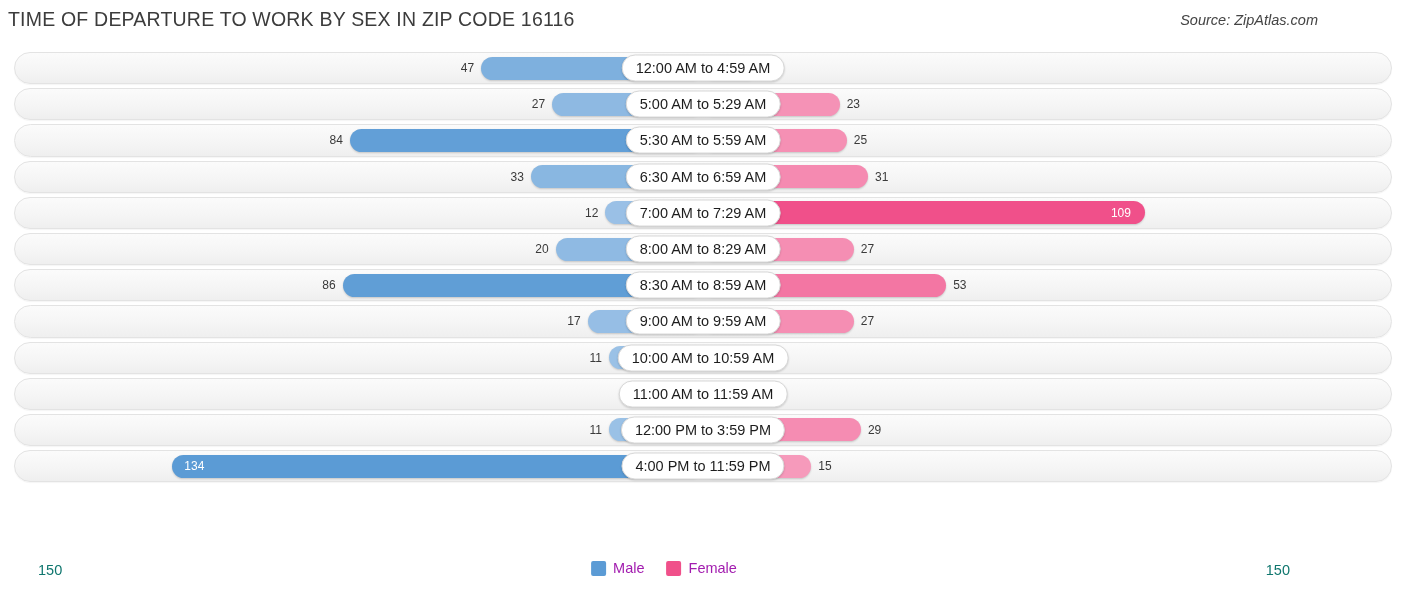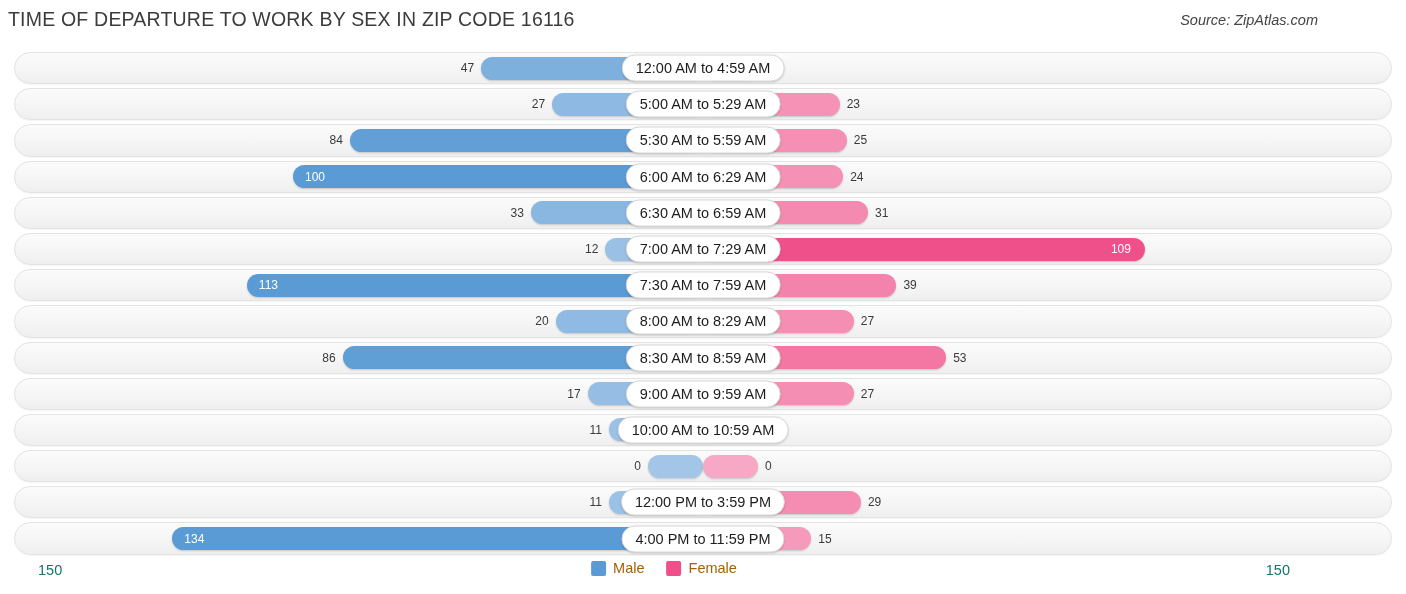--- a/index.html
+++ b/index.html
@@ -123,21 +123,21 @@
     top: 0;
     display: flex;
     align-items: center;
     gap: 22px;
   }
   .legend-item {
     display: flex;
     align-items: center;
     gap: 7px;
     font-size: 14.5px;
-    color: #a16207;
+    color: #a21caf;
   }
   .swatch {
     width: 15px; height: 15px;
     border-radius: 2px;
     display: inline-block;
   }
 </style>
 </head>
 <body>
 
@@ -175,60 +175,40 @@
           <div class="bar male" style="width: 353.2px; background: rgb(98, 159, 215);"></div>
           <div class="vlabel" style="right: calc(50% + 360.2px);">84</div>
           <div class="bar female" style="width: 143.75px; background: rgb(245, 144, 180);"></div>
           <div class="vlabel" style="left: calc(50% + 150.75px);">25</div>
           <div class="pill">5:30 AM to 5:59 AM</div>
         </div>
       </div>
       <div class="row">
         <div class="track"></div>
         <div class="barwrap">
-          <div class="bar male" style="width: 410px; background: rgb(91, 155, 213);"></div>
-          <div class="vlabel inside" style="right: calc(50% + 398px); transform: translate(100%, -50%);">100</div>
-          <div class="bar female" style="width: 140.2px; background: rgb(245, 145, 181);"></div>
-          <div class="vlabel" style="left: calc(50% + 147.2px);">24</div>
-          <div class="pill">6:00 AM to 6:29 AM</div>
-        </div>
-      </div>
-      <div class="row">
-        <div class="track"></div>
-        <div class="barwrap">
           <div class="bar male" style="width: 172.15px; background: rgb(137, 183, 225);"></div>
           <div class="vlabel" style="right: calc(50% + 179.15px);">33</div>
           <div class="bar female" style="width: 165.05px; background: rgb(245, 138, 177);"></div>
           <div class="vlabel" style="left: calc(50% + 172.05px);">31</div>
           <div class="pill">6:30 AM to 6:59 AM</div>
         </div>
       </div>
       <div class="row">
         <div class="track"></div>
         <div class="barwrap">
           <div class="bar male" style="width: 97.6px; background: rgb(154, 192, 230);"></div>
           <div class="vlabel" style="right: calc(50% + 104.6px);">12</div>
           <div class="bar female" style="width: 441.95px; background: rgb(240, 80, 138);"></div>
           <div class="vlabel inside" style="left: calc(50% + 407.95px);">109</div>
           <div class="pill">7:00 AM to 7:29 AM</div>
         </div>
       </div>
       <div class="row">
         <div class="track"></div>
         <div class="barwrap">
-          <div class="bar male" style="width: 456.15px; background: rgb(91, 155, 213);"></div>
-          <div class="vlabel inside" style="right: calc(50% + 444.15px); transform: translate(100%, -50%);">113</div>
-          <div class="bar female" style="width: 193.45px; background: rgb(244, 131, 172);"></div>
-          <div class="vlabel" style="left: calc(50% + 200.45px);">39</div>
-          <div class="pill">7:30 AM to 7:59 AM</div>
-        </div>
-      </div>
-      <div class="row">
-        <div class="track"></div>
-        <div class="barwrap">
           <div class="bar male" style="width: 147.3px; background: rgb(143, 186, 227);"></div>
           <div class="vlabel" style="right: calc(50% + 154.3px);">20</div>
           <div class="bar female" style="width: 150.85px; background: rgb(245, 142, 179);"></div>
           <div class="vlabel" style="left: calc(50% + 157.85px);">27</div>
           <div class="pill">8:00 AM to 8:29 AM</div>
         </div>
       </div>
       <div class="row">
         <div class="track"></div>
         <div class="barwrap">
@@ -259,20 +239,21 @@
           <div class="pill">10:00 AM to 10:59 AM</div>
         </div>
       </div>
       <div class="row">
         <div class="track"></div>
         <div class="barwrap">
           <div class="bar male" style="width: 55px; background: rgb(163, 198, 232);"></div>
           <div class="vlabel" style="right: calc(50% + 62px);">0</div>
           <div class="bar female" style="width: 55px; background: rgb(247, 168, 196);"></div>
           <div class="vlabel" style="left: calc(50% + 62px);">0</div>
+          <div class="pill">11:00 AM to 11:59 AM</div>
         </div>
       </div>
       <div class="row">
         <div class="track"></div>
         <div class="barwrap">
           <div class="bar male" style="width: 94.05px; background: rgb(154, 193, 230);"></div>
           <div class="vlabel" style="right: calc(50% + 101.05px);">11</div>
           <div class="bar female" style="width: 157.95px; background: rgb(245, 140, 178);"></div>
           <div class="vlabel" style="left: calc(50% + 164.95px);">29</div>
           <div class="pill">12:00 PM to 3:59 PM</div>

